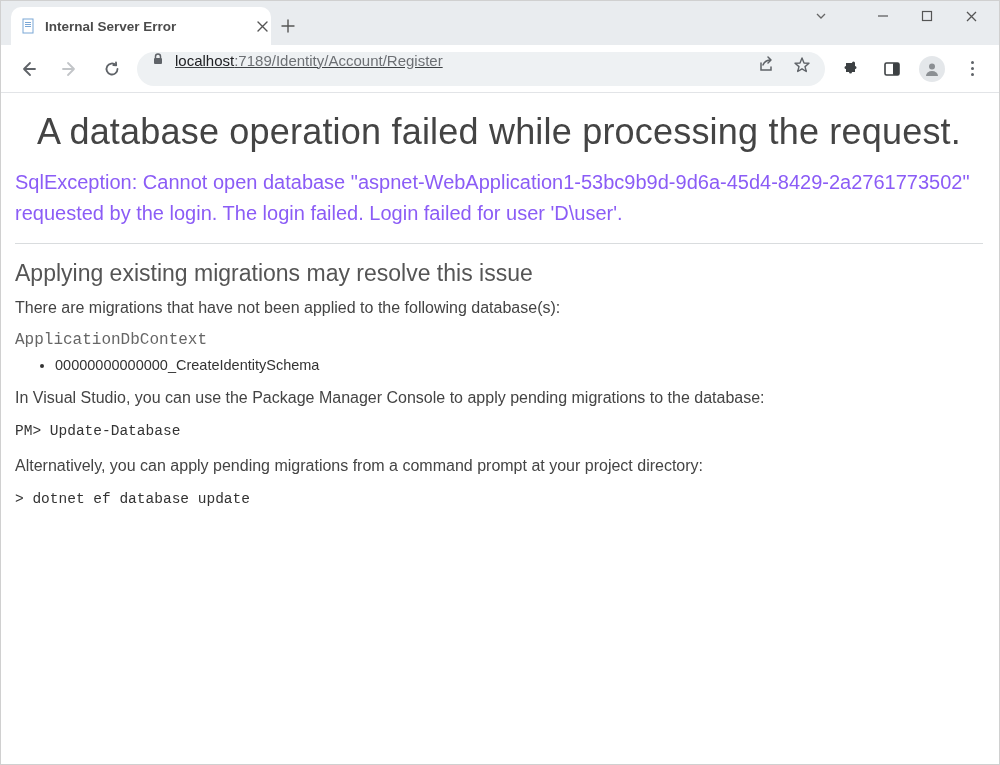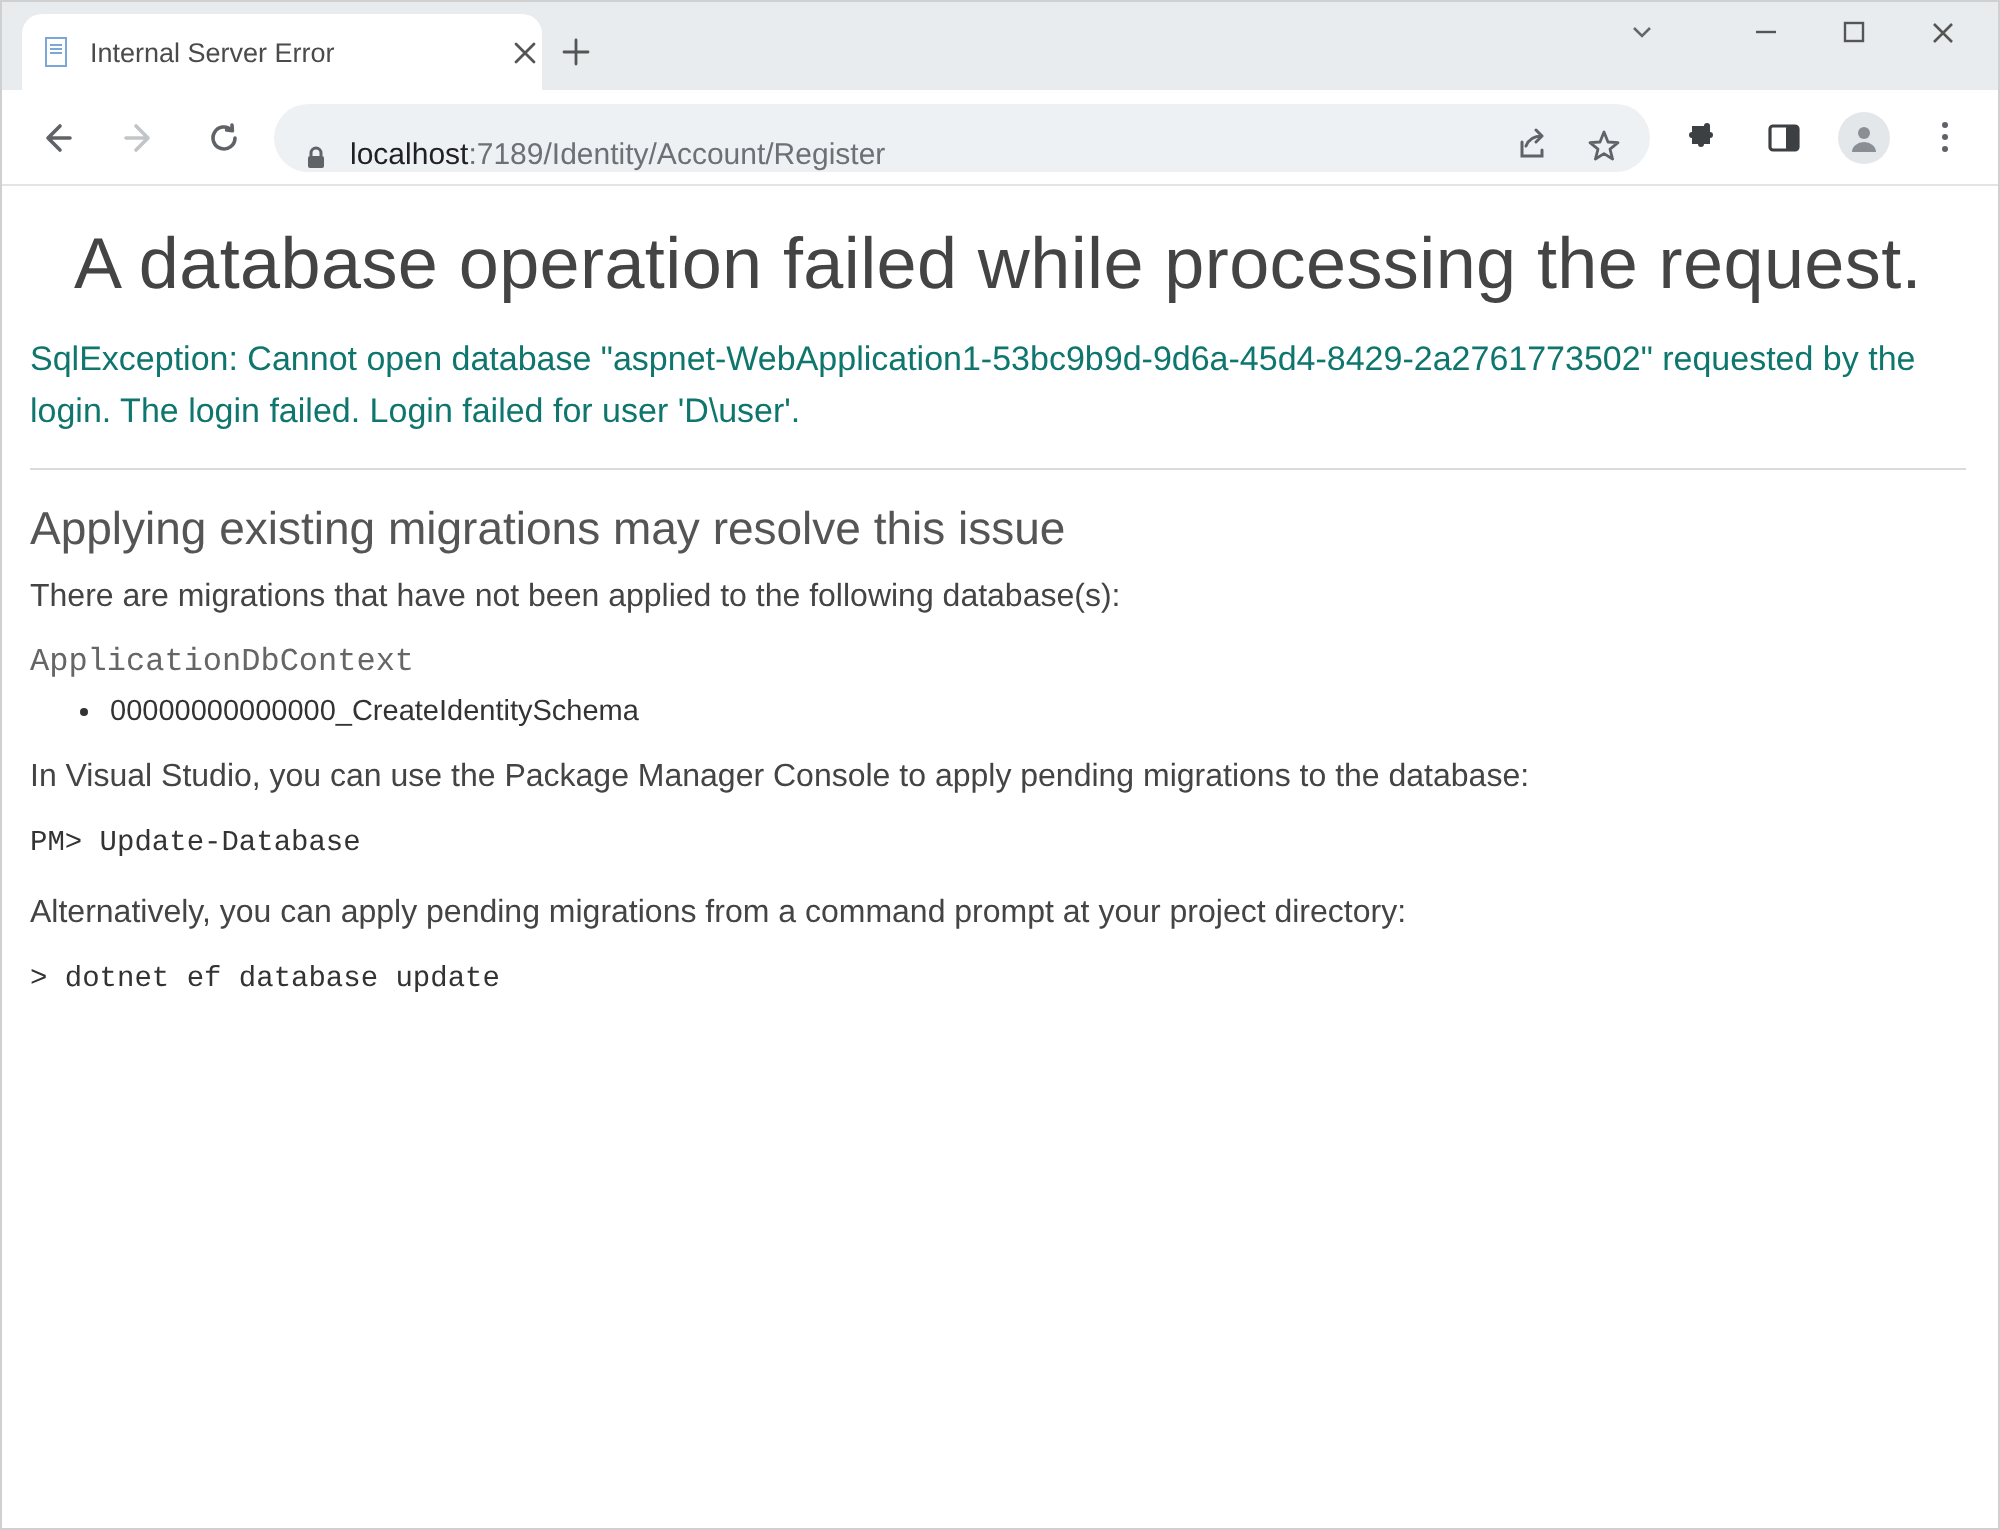--- a/index.html
+++ b/index.html
@@ -26,20 +26,21 @@
     height: 38px;
     margin-top: 6px;
     margin-left: 10px;
     padding: 0 0 0 10px;
     background: #fff;
     border-top-left-radius: 10px;
     border-top-right-radius: 10px;
     min-width: 260px;
     max-width: 300px;
     gap: 8px;
+    font-weight: bold;
   }
   .tab .favicon {
     width: 16px; height: 16px; flex: 0 0 16px;
     display: flex; align-items: center; justify-content: center;
   }
   .tab .tab-title {
     flex: 1;
     font-size: 13.5px;
     color: #4b4b4b;
     white-space: nowrap; overflow: hidden; text-overflow: ellipsis;
@@ -77,24 +78,25 @@
     display:flex; align-items:center; justify-content:center;
     color:#5f6368;
   }
   .nav-btn.disabled { color:#b8bbbe; }
   .omnibox {
     flex: 1;
     height: 34px;
     background: #eef1f3;
     border-radius: 17px;
     display: flex;
-    align-items: flex-end;
+    align-items: flex-start;
     padding: 0 10px 0 14px;
     gap: 10px;
     color:#3c4043;
+    text-decoration:underline;
   }
   .omnibox .lock { color:#5f6368; }
   .omnibox .url { font-size: 15px; display:flex; align-items:baseline;}
   .omnibox .host { color:#202124; }
   .omnibox .path { color:#6d7074; }
   .omnibox .spacer { flex:1; }
   .toolbar-right {
     display:flex; align-items:center; gap: 14px;
     color:#5f6368;
     padding: 0 4px 0 6px;
@@ -114,22 +116,22 @@
   }
   h1.err-title {
     font-weight: 400;
     font-size: 36px;
     color:#444;
     margin: 4px 0 14px 0;
     letter-spacing: 0.2px;
     text-align: center;
   }
   .err-msg {
-    font-size: 17px;
-    color:#0f766e;
+    font-size: 20px;
+    color:#8b5cf6;
     line-height: 1.55;
     margin-bottom: 10px;
   }
   hr.sep {
     border: none; border-top:1px solid #d9dcde;
     margin: 14px 0 16px 0;
   }
   h2.sub {
     font-weight: 300;
     font-size: 23px;

